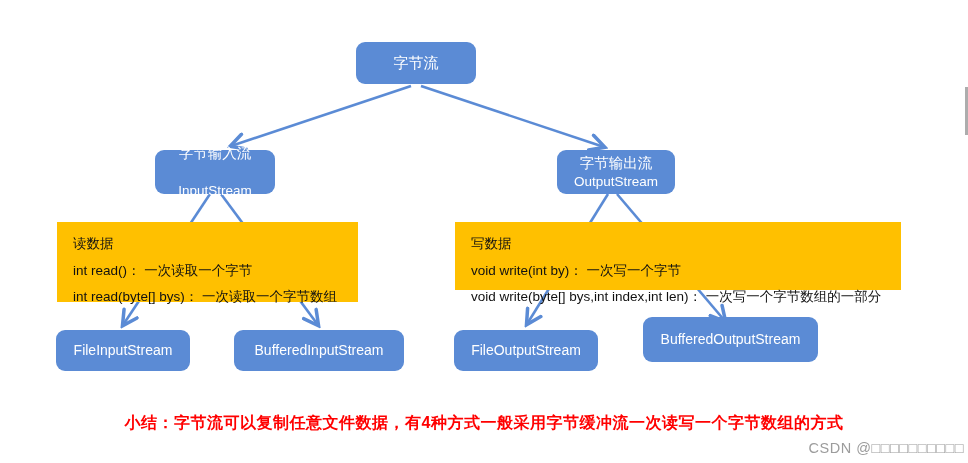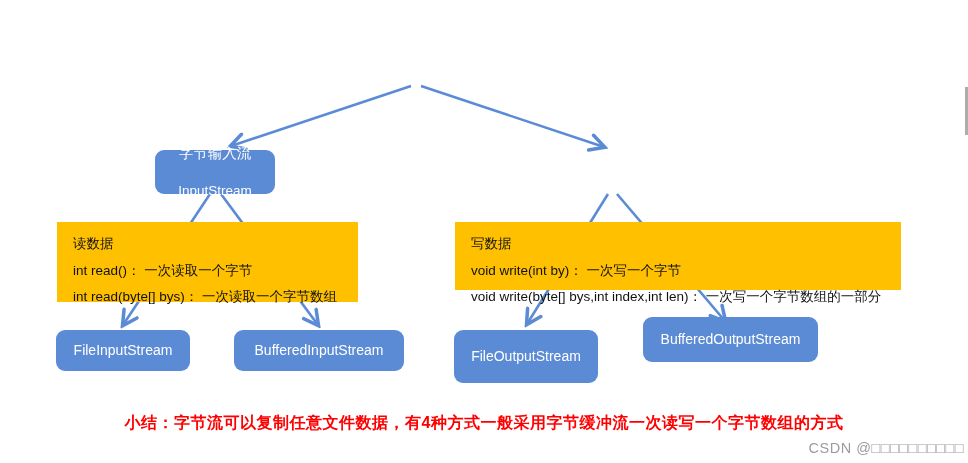--- a/index.html
+++ b/index.html
@@ -45,26 +45,33 @@
     <g stroke="#5B8BD5" stroke-width="2.6" fill="none">
       <line x1="411" y1="86" x2="231" y2="146" marker-end="url(#arrow)"></line>
       <line x1="421" y1="86" x2="604" y2="147" marker-end="url(#arrow)"></line>
       <line x1="210" y1="194" x2="123" y2="325" marker-end="url(#arrow)"></line>
       <line x1="221" y1="194" x2="318" y2="325" marker-end="url(#arrow)"></line>
       <line x1="608" y1="194" x2="527" y2="324" marker-end="url(#arrow)"></line>
       <line x1="617" y1="194" x2="725" y2="321" marker-end="url(#arrow)"></line>
     </g>
   </svg>
 
+  <div class="node root" style="left:356px;top:42px;width:120px;height:42px;">
+    <span>字节流</span>
+  </div>
 
   <div class="node" style="left:155px;top:150px;width:120px;height:44px;gap:19px;">
     <span class="l1">字节输入流</span>
     <span class="l2">InputStream</span>
   </div>
 
+  <div class="node" style="left:557px;top:150px;width:118px;height:44px;">
+    <span class="l1">字节输出流</span>
+    <span class="l2">OutputStream</span>
+  </div>
 
   <div class="note" style="left:57px;top:222px;width:301px;height:80px;">
     <div>读数据</div>
     <div>int read()： 一次读取一个字节</div>
     <div>int read(byte[] bys)： 一次读取一个字节数组</div>
   </div>
 
   <div class="note" style="left:455px;top:222px;width:446px;height:68px;">
     <div>写数据</div>
     <div>void write(int by)： 一次写一个字节</div>
@@ -72,21 +79,21 @@
   </div>
 
   <div class="node leaf" style="left:56px;top:330px;width:134px;height:41px;">
     <span>FileInputStream</span>
   </div>
 
   <div class="node leaf" style="left:234px;top:330px;width:170px;height:41px;">
     <span>BufferedInputStream</span>
   </div>
 
-  <div class="node leaf" style="left:454px;top:330px;width:144px;height:53px;">
+  <div class="node leaf" style="left:454px;top:330px;width:144px;height:41px;">
     <span>FileOutputStream</span>
   </div>
 
   <div class="node leaf" style="left:643px;top:317px;width:175px;height:45px;">
     <span>BufferedOutputStream</span>
   </div>
 
   <div class="summary">小结：字节流可以复制任意文件数据，有4种方式一般采用字节缓冲流一次读写一个字节数组的方式</div>
 
   <div class="watermark">CSDN @□□□□□□□□□□</div>

